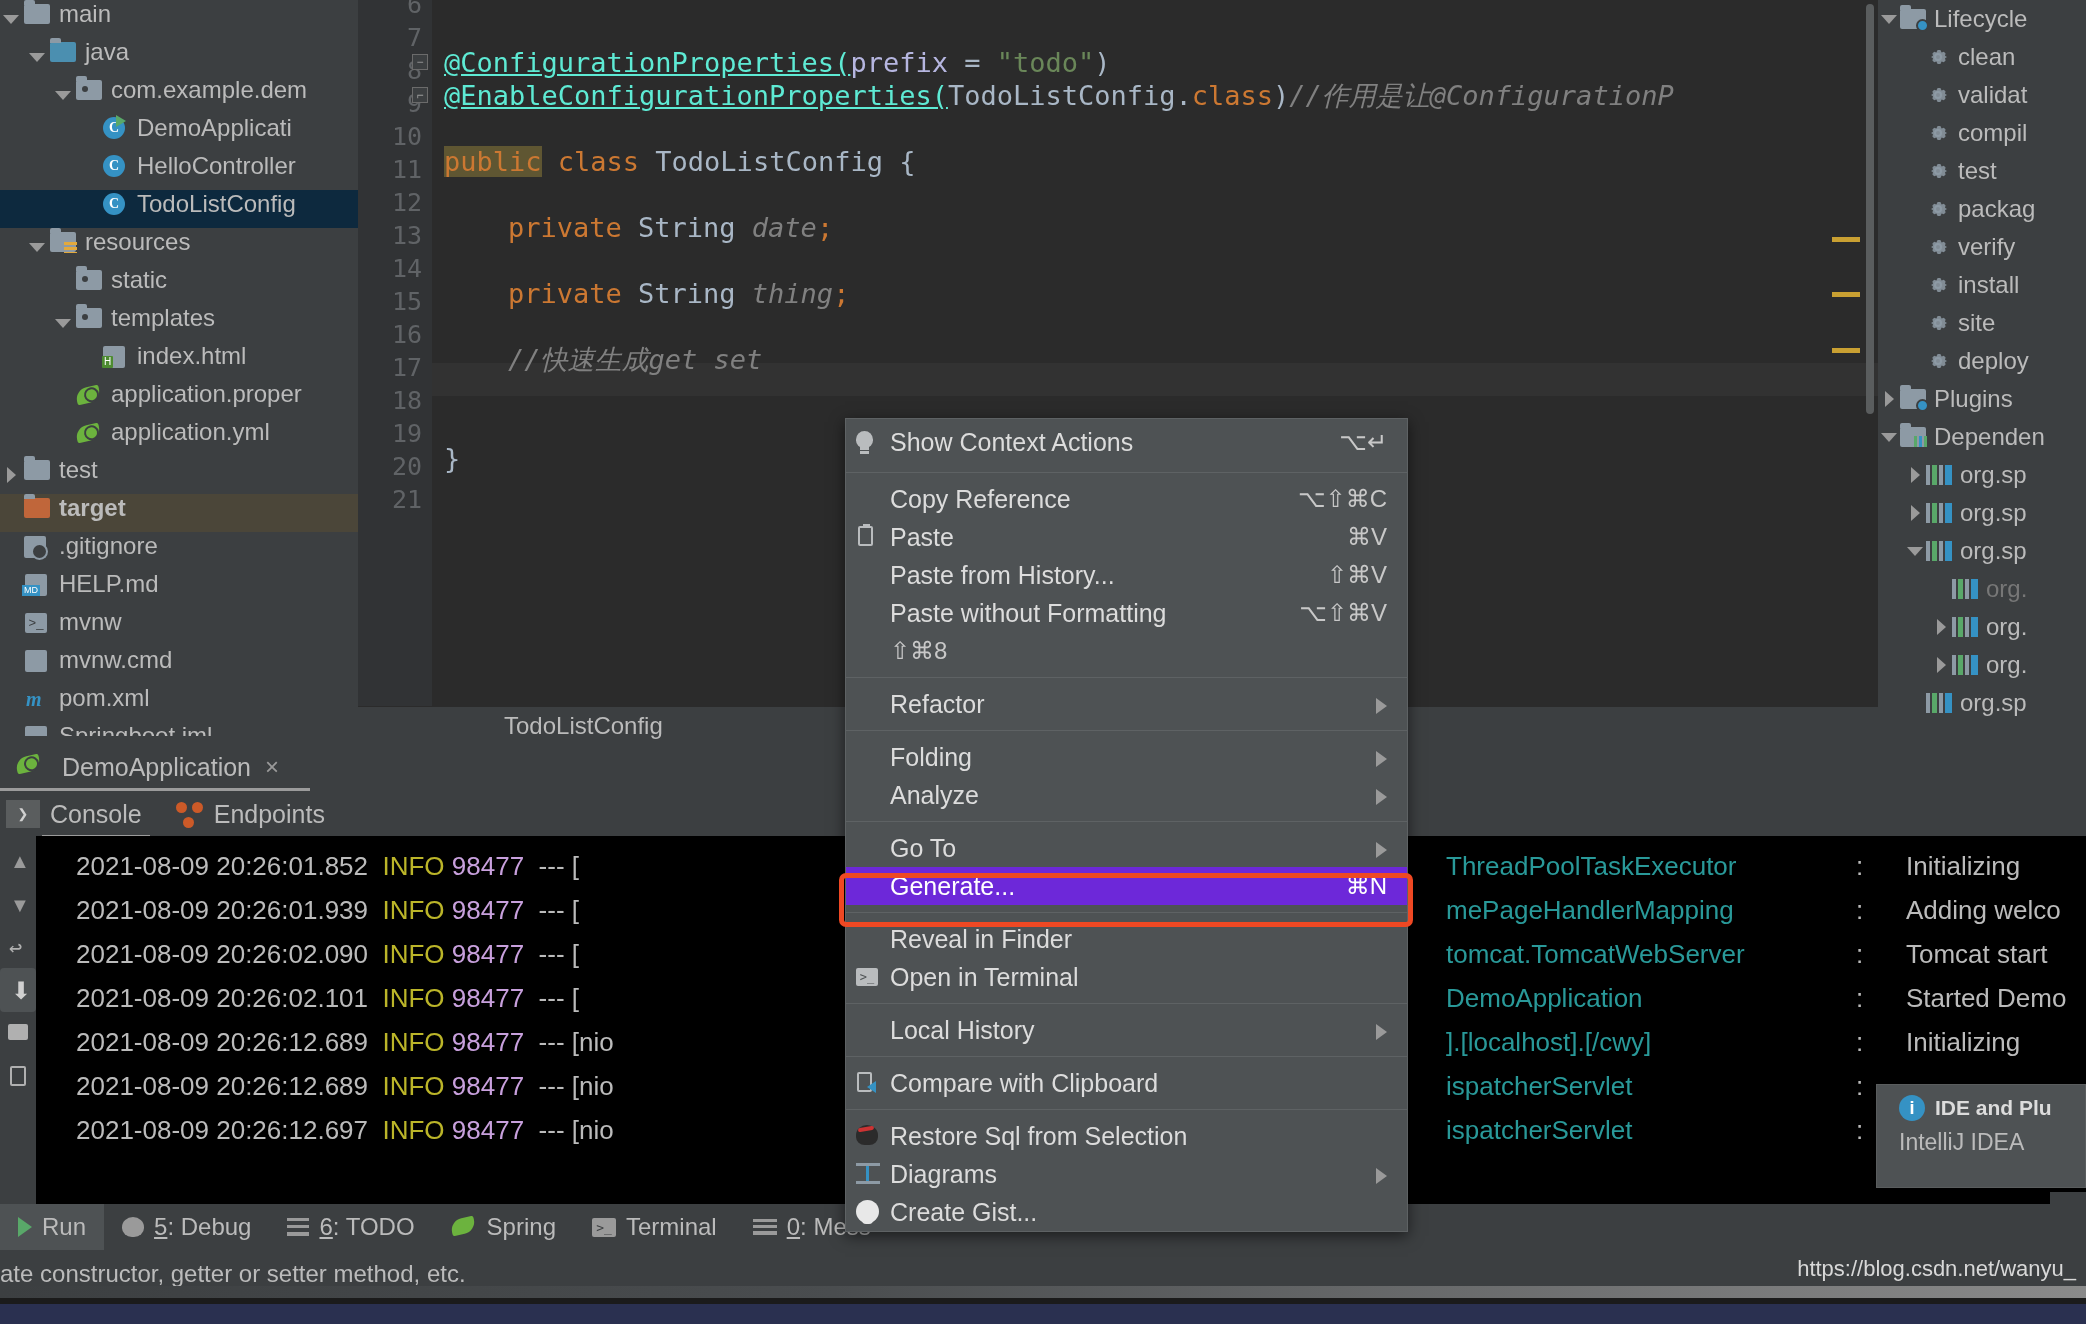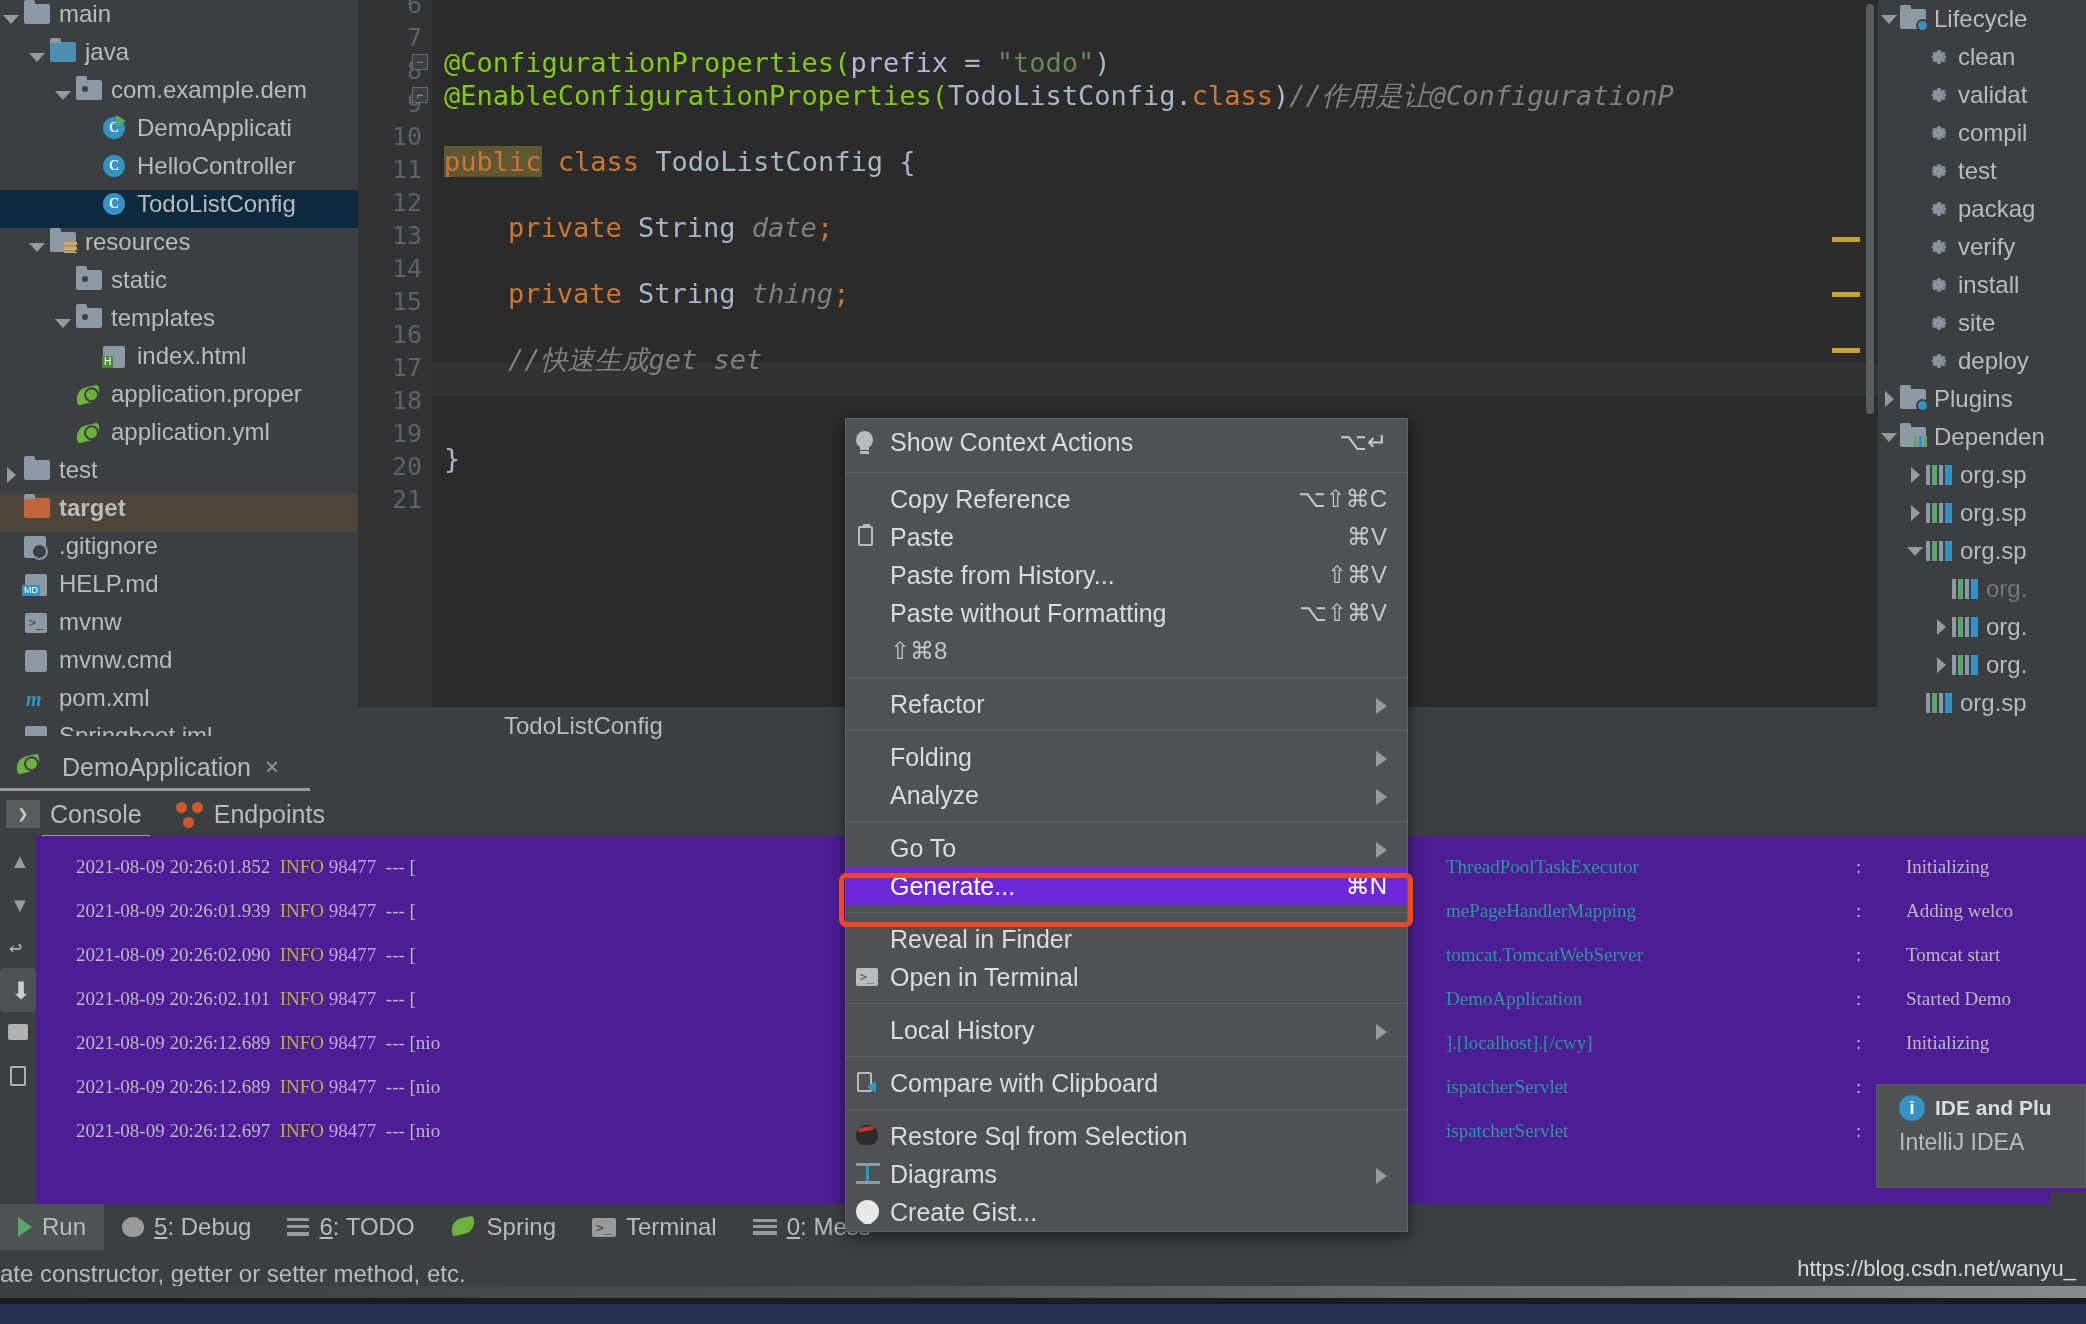--- a/index.html
+++ b/index.html
@@ -47,21 +47,21 @@
   .git-ico{position:absolute;top:4px;left:2px;width:22px;height:22px;background:#8d9aa5;border-radius:2px;}
   .git-ico:after{content:"";position:absolute;right:-2px;bottom:-2px;width:13px;height:13px;border-radius:50%;border:2px solid #8d9aa5;background:#3c3f41;}
 
   
   #editor-area { position:absolute; left:358px; top:0; width:1520px; height:706px; background:#2b2b2b; }
   #gutter { position:absolute; left:0; top:0; width:74px; height:706px; background:#313335; }
   .lineno { position:absolute; right:10px; color:#606366; font-family:"DejaVu Sans Mono", monospace; font-size:25px; }
   .fold { position:absolute; left:54px; width:16px; height:16px; border:1px solid #6b6b6b; color:#9a9a9a; font-size:12px; line-height:14px; text-align:center; background:#3c3f41; }
   #code { position:absolute; left:74px; top:0; right:0; bottom:0; font-family:"DejaVu Sans Mono", monospace; font-size:27px; line-height:33px; white-space:pre; }
   .cl { position:absolute; left:12px; }
-  .k-anno { color:#84cc16; }
+  .k-anno { color:#5eead4;text-decoration:underline; }
   .k-kw { color:#cc7832; }
   .k-str { color:#6a8759; }
   .k-txt { color:#a9b7c6; }
   .k-param { color:#b6b6e0; }
   .k-cmt { color:#808080;font-style:italic; }
   .k-op { color:#a9b7c6; }
   .hl-word { background:#5f5632; }
   .caret-line { position:absolute; left:74px; right:0; height:33px; background:#323232; }
   #editor-vscroll { position:absolute; right:2px; top:0; width:12px; height:706px; background:transparent; }
   #editor-vscroll .thumb { position:absolute; top:4px; left:2px; width:8px; height:410px; background:#5a5d5e; border-radius:4px; }
@@ -91,22 +91,22 @@
   #run-tab { position:absolute; left:16px; top:2px; height:42px; display:flex; align-items:center; color:#bbbbbb; font-size:25px; }
   #run-tab-underline { position:absolute; left:0; top:44px; width:310px; height:3px; background:#9b9b9b; }
   .close-x { margin-left:14px; color:#9a9a9a; font-size:24px; }
   #console-tabbar { position:absolute; left:0; top:48px; height:44px; display:flex; align-items:center; }
   .ctab { display:flex; align-items:flex-start; color:#bbbbbb; font-size:25px; margin-right:32px; }
   .ctab.active { position:relative; }
   .ctab.active:after { content:""; position:absolute; left:-8px; right:-8px; bottom:-9px; height:3px; background:#9b9b9b; }
   #console-toolbar { position:absolute; left:0; top:92px; width:36px; height:368px; background:#3c3f41; }
   .tbtn { width:36px; height:44px; position:relative; }
   .tbtn.sel { background:#4e5254; border-radius:4px; }
-  #console { position:absolute; left:36px; top:92px; right:0; bottom:0; background:#4c1d95; overflow:hidden;
-     font-family:Liberation Serif, serif; font-size:19px; line-height:33px; white-space:pre; }
+  #console { position:absolute; left:36px; top:92px; right:0; bottom:0; background:#000000; overflow:hidden;
+     font-family:Liberation Sans, sans-serif; font-size:26px; line-height:33px; white-space:pre; }
   .logline { position:absolute; left:40px; }
   .lg-date { color:#bbbbbb; }
   .lg-info { color:#bbb529; }
   .lg-pid  { color:#c8a0dd; }
   .lg-dash { color:#bbbbbb; }
   .lg-thread { color:#bbbbbb; }
   .lg-class { color:#299999; }
   .lg-msg  { color:#bbbbbb; }
 
   

